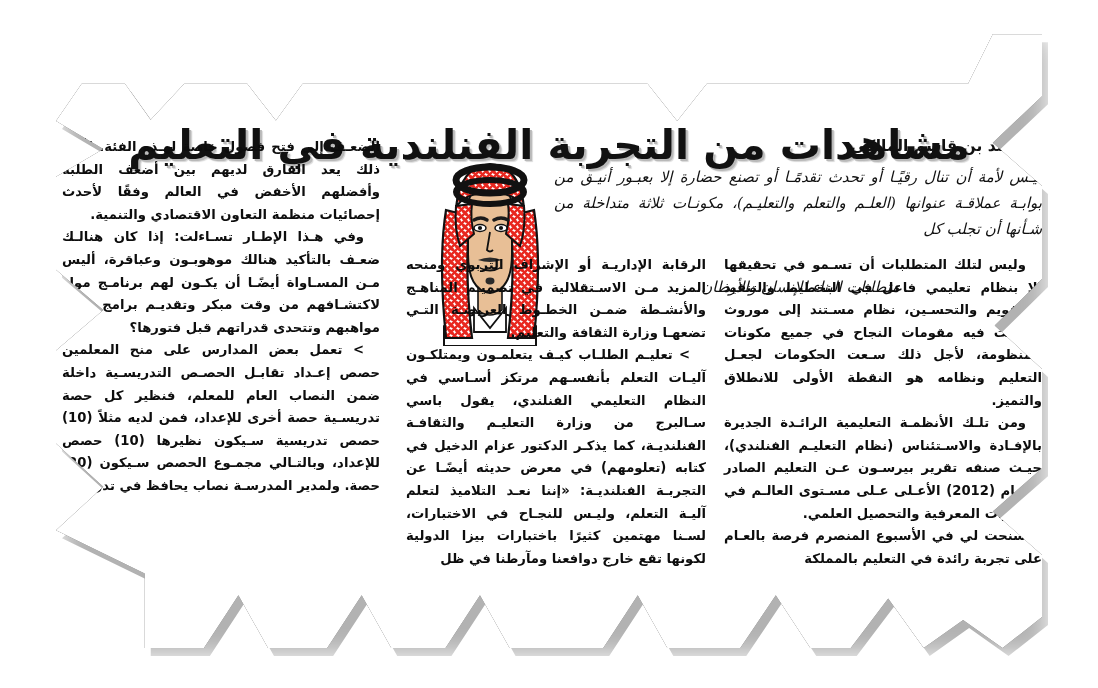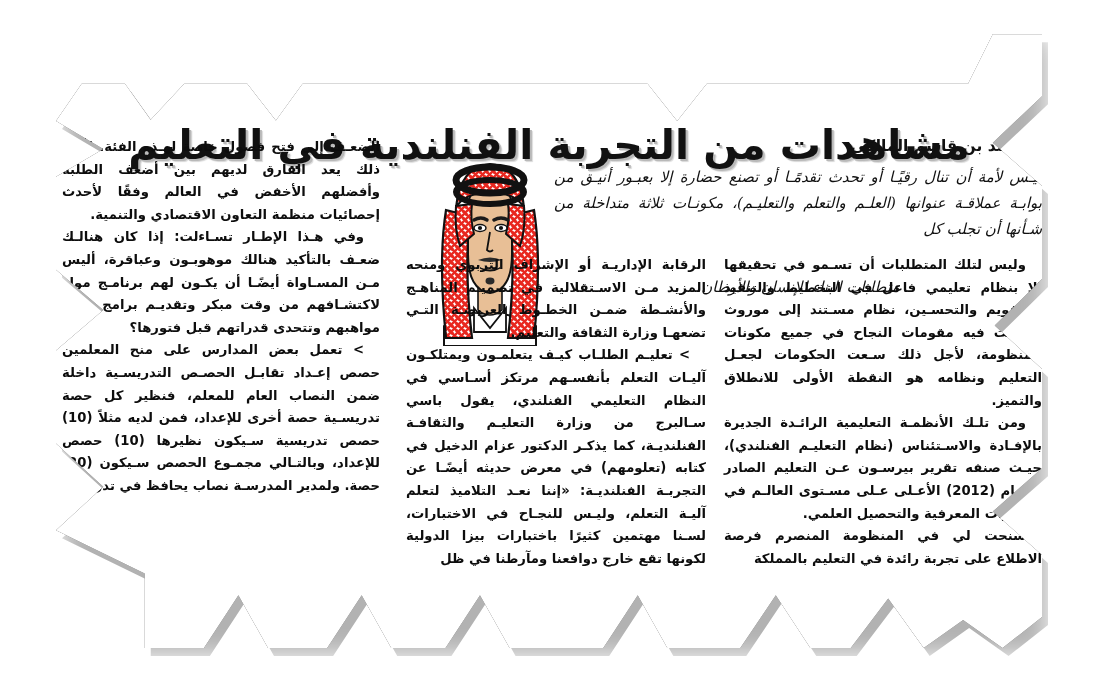--- a/index.html
+++ b/index.html
@@ -250,21 +250,21 @@
           <path d="M50 118 Q60 124 70 118 Q60 122 50 118 Z" fill="#8b5a63" stroke="#111" stroke-width="1.2"></path>
 
           <ellipse cx="60" cy="131" rx="4.5" ry="3.4" fill="#2a2a2a"></ellipse>
         </svg>
       </div>
 
       <div class="col" id="col-right">
         <div class="body-block">
           <p>وليس لتلك المتطلبات أن تسـمو في تحقيقها إلا بنظام تعليمي فاعل في التخطيط والتنفيذ والتقويم والتحسـين، نظام مسـتند إلى موروث تراكمت فيه مقومات النجاح في جميع مكونات المنظومة، لأجل ذلك سـعت الحكومات لجعـل التعليم ونظامه هو النقطة الأولى للانطلاق والتميز.</p>
           <p>ومن تلـك الأنظمـة التعليمية الرائـدة الجديرة بالإفـادة والاسـتئناس (نظام التعليـم الفنلندي)، حيـث صنفه تقرير بيرسـون عـن التعليم الصادر بالعـام (2012) الأعـلى عـلى مسـتوى العالـم في المهارات المعرفية والتحصيل العلمي.</p>
-          <p>سنحت لي في المنظومة المنصرم فرصة الاطلاع على تجربة رائدة في التعليم بالمملكة</p>
+          <p>سنحت لي في الأسبوع المنصرم فرصة بالعـام على تجربة رائدة في التعليم بالمملكة</p>
         </div>
       </div>
 
       <div class="col" id="col-mid">
         <div class="body-block">
           <p class="noind">الرقابة الإداريـة أو الإشراف التربوي ومنحه المزيد مـن الاسـتقلالية في تصميـم المناهـج والأنشـطة ضمـن الخطـوط العريضـة التـي تضعهـا وزارة الثقافة والتعليم.</p>
           <p>&gt; تعليـم الطلـاب كيـف يتعلمـون ويمتلكـون آليـات التعلم بأنفسـهم مرتكز أسـاسي في النظام التعليمي الفنلندي، يقول باسي سـالبرج من وزارة التعليـم والثقافـة الفنلنديـة، كما يذكـر الدكتور عزام الدخيل في كتابه (تعلومهم) في معرض حديثه أيضًـا عن التجربـة الفنلنديـة: «إننا نعـد التلاميذ لتعلم آليـة التعلم، وليـس للنجـاح في الاختبارات، لسـنا مهتمين كثيرًا باختبارات بيزا الدولية لكونها تقع خارج دوافعنا ومآرطنا في ظل</p>
         </div>
       </div>
 

